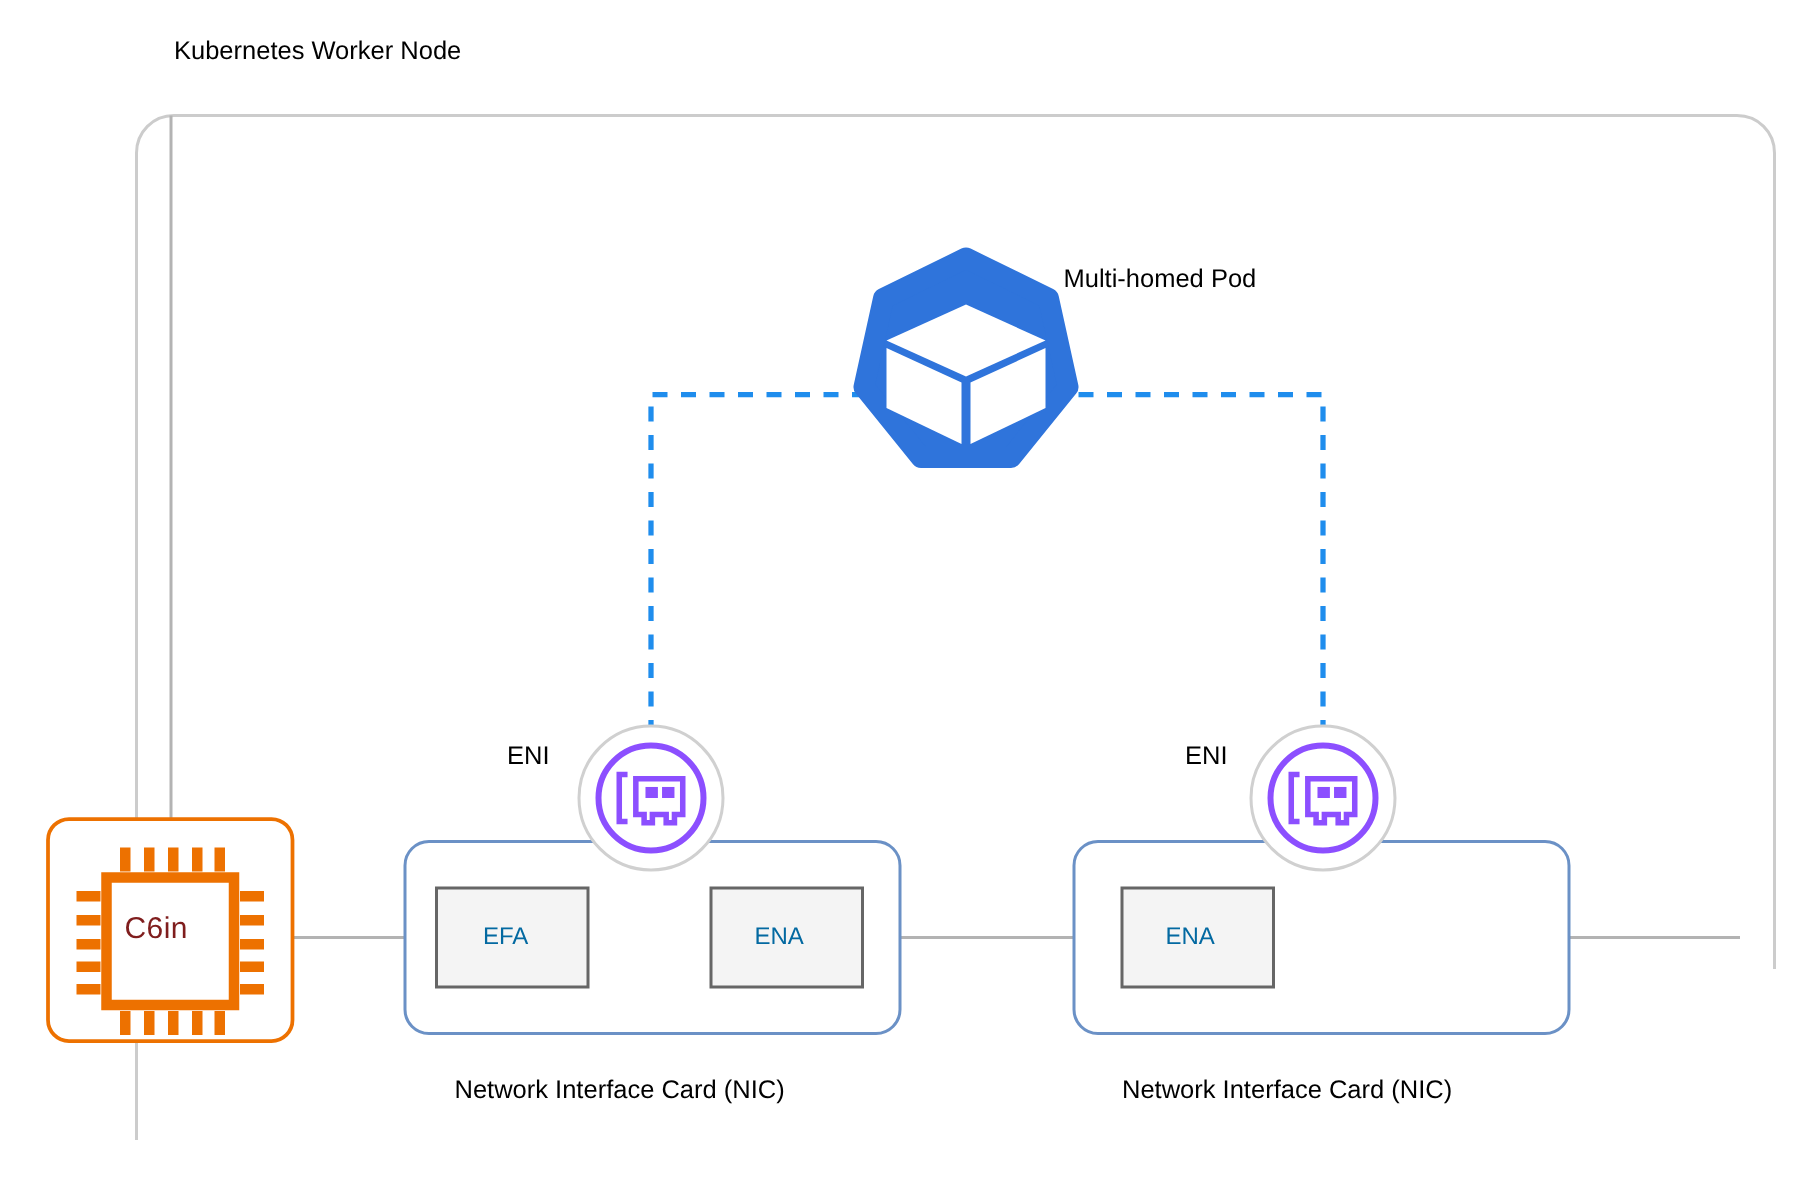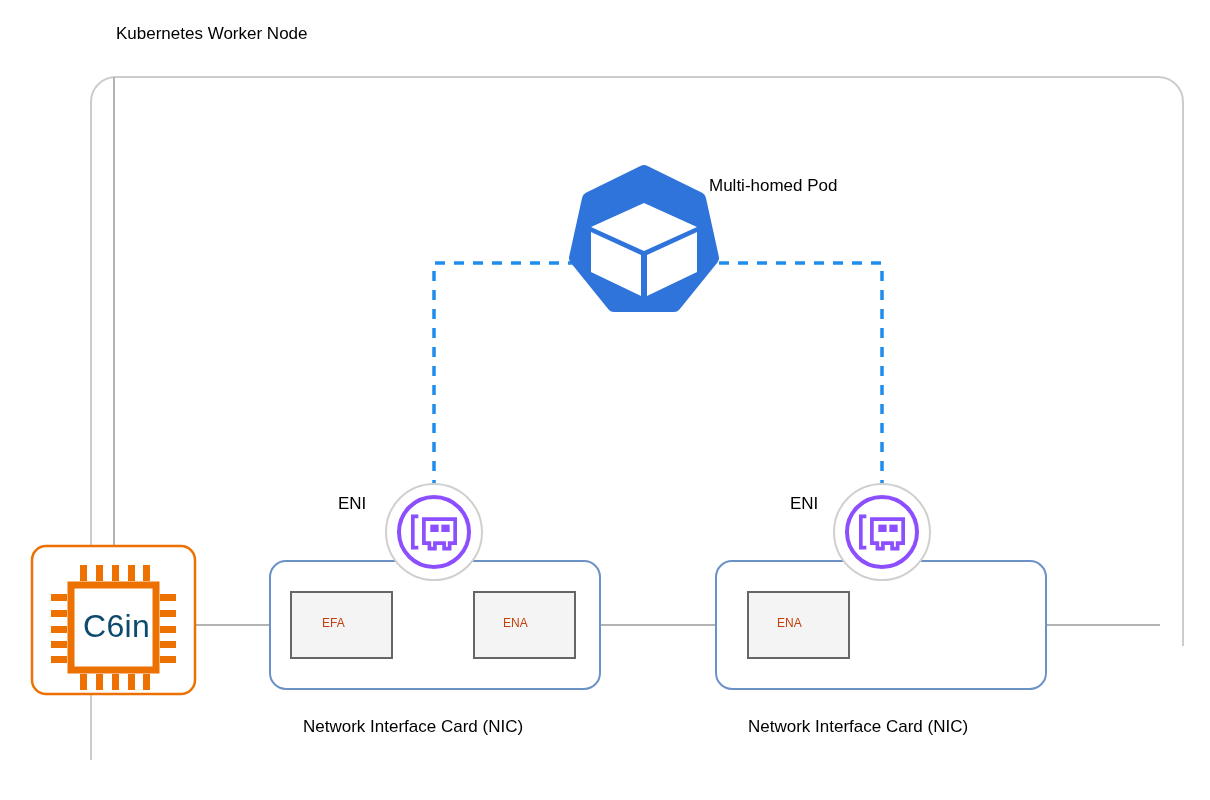--- a/index.html
+++ b/index.html
@@ -36,34 +36,34 @@
   }
   #node-title     { left: 116px; top: 24px; }
   #pod-title      { left: 709px; top: 176px; }
   #eni-label-left { left: 338px; top: 494px; }
   #eni-label-right{ left: 790px; top: 494px; }
   #nic-label-left { left: 303px; top: 717px; }
   #nic-label-right{ left: 748px; top: 717px; }
 
   .card-text {
     position: absolute;
-    font-size: 12px;
-    color: #c2410c;
+    font-size: 16px;
+    color: #0369a1;
     white-space: nowrap;
   }
   #efa-text  { left: 322px; top: 616px; }
   #ena1-text { left: 503px; top: 616px; }
   #ena2-text { left: 777px; top: 616px; }
 
   #chip-text {
     position: absolute;
     left: 83px; top: 608px;
-    font-size: 32px;
+    font-size: 20px;
     letter-spacing: 0.3px;
-    color: #0c4a6e;
+    color: #7f1d1d;
     white-space: nowrap;
   }
 </style>
 </head>
 <body>
 
 <div id="canvas">
 
   <svg class="svg-layer" viewBox="0 0 1210 800" xmlns="http://www.w3.org/2000/svg">
 

